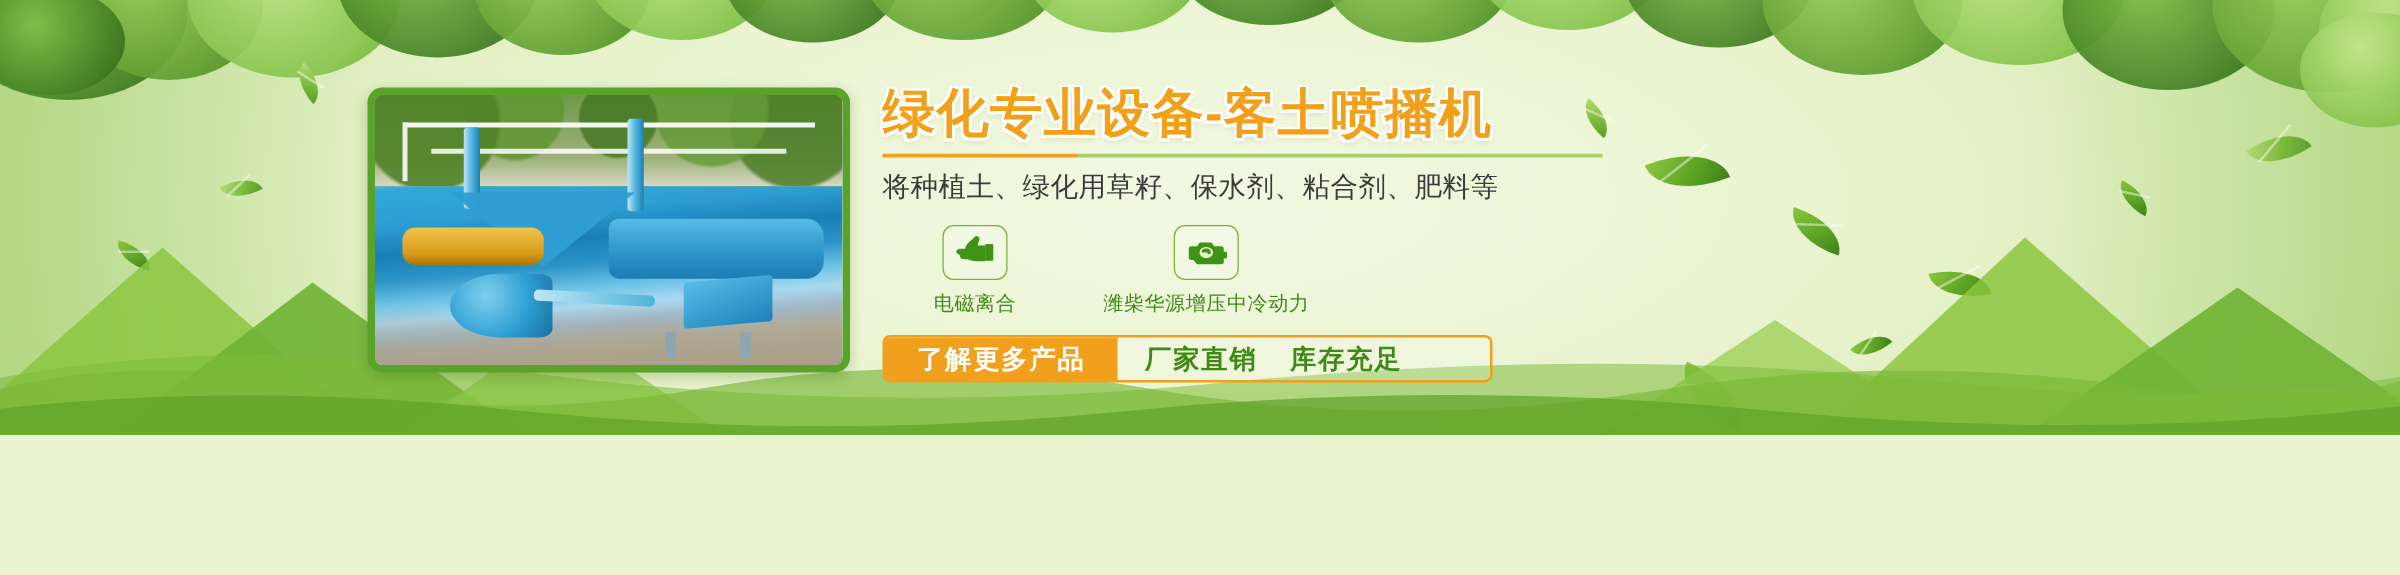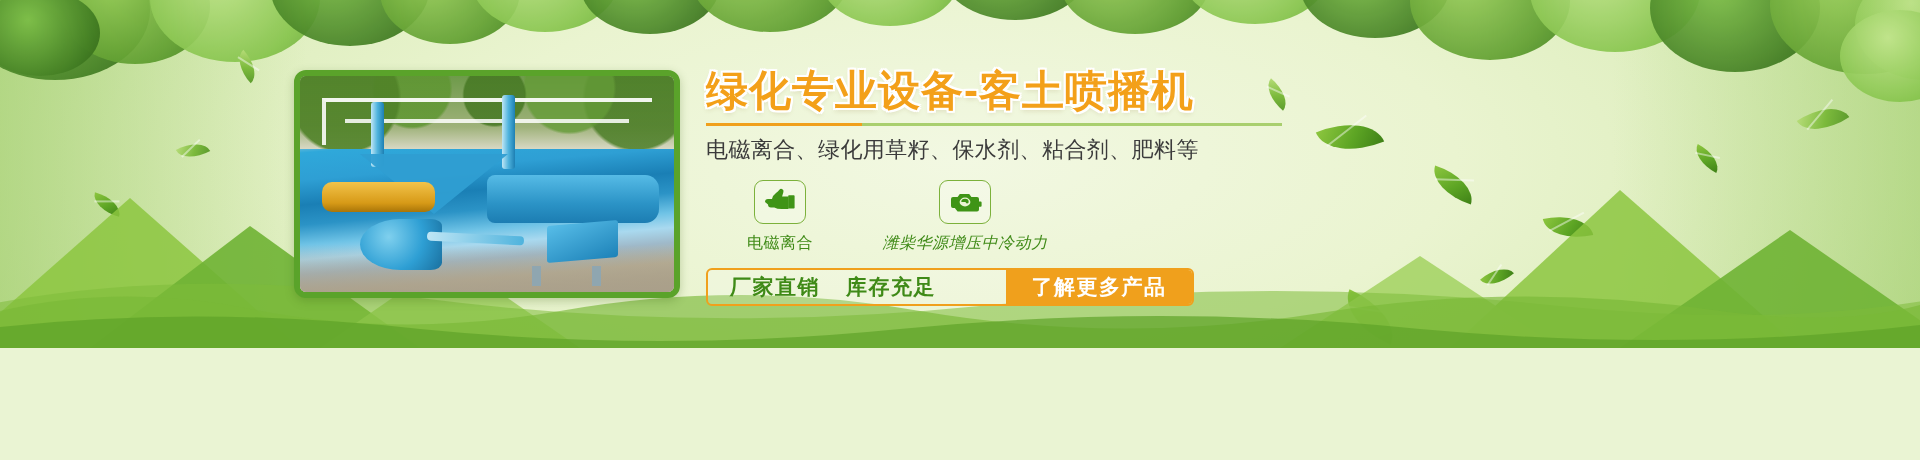--- a/index.html
+++ b/index.html
@@ -335,51 +335,51 @@
     </div>
   </div>
 
   <div id="content">
 
     <div id="title">绿化专业设备-客土喷播机</div>
 
     <div id="title-rule"></div>
 
     <div id="subtitle">
-      <span class="sline">电磁离合、绿化用草籽、保水剂、粘合剂、肥料等</span>
+      <span class="sline">将种植土、绿化用草籽、保水剂、粘合剂、肥料等</span>
     </div>
 
     <div id="features">
 
       <div class="feature" style="width:148px;">
         <div class="feat-icon">
           <svg width="34" height="28" viewBox="0 0 34 28" fill="#3f9416">
             <path d="M2,14 q0,-3 3,-3 h4 q1,-4 4,-6 q2,-1.4 3.4,-3.2 q1.2,-1.6 3,-0.6 q1.6,0.9 1,2.9 l-1.3,4.3 h6.4 v12.6 h-6.9 q-4.6,0 -7.3,-1.6 h-3.3 q-3,0 -3,-3 z"></path>
             <rect x="25.2" y="7.2" width="6.4" height="13.4" rx="0.8"></rect>
           </svg>
         </div>
         <div class="feat-label">电磁离合</div>
       </div>
 
 
-      <div class="feature" style="width:222px;font-style:italic;">
+      <div class="feature" style="width:222px;">
         <div class="feat-icon">
           <svg width="34" height="28" viewBox="0 0 34 28" fill="#3f9416">
             <path d="M5,9 h4.6 l2.2,-3 h9.4 l2.2,3 h5.6 a2,2 0 0 1 2,2 v2.4 h1.6 a1,1 0 0 1 1,1 v3.4 a1,1 0 0 1 -1,1 h-1.6 v2.6 a2,2 0 0 1 -2,2 h-19.4 l-2.8,-3.4 h-1.8 a2,2 0 0 1 -2,-2 v-7 a2,2 0 0 1 2,-2 z"></path>
             <ellipse cx="17" cy="14" rx="5.4" ry="4.4" fill="#eaf4d3"></ellipse>
             <path d="M13.3,14 q0,-3.2 3.7,-3.2 q3.7,0 3.7,3.2 q0,1.4 -1.6,1.4 q-1.5,0 -1.5,-1.4" fill="#3f9416"></path>
           </svg>
         </div>
         <div class="feat-label">潍柴华源增压中冷动力</div>
       </div>
 
     </div>
 
     <div id="cta">
+      <div id="cta-button">了解更多产品</div>
       <div id="cta-texts">
         <span class="cta-text">厂家直销</span>
         <span class="cta-text">库存充足</span>
       </div>
-      <div id="cta-button">了解更多产品</div>
     </div>
 
   </div>
 </div>
 
 </body></html>

